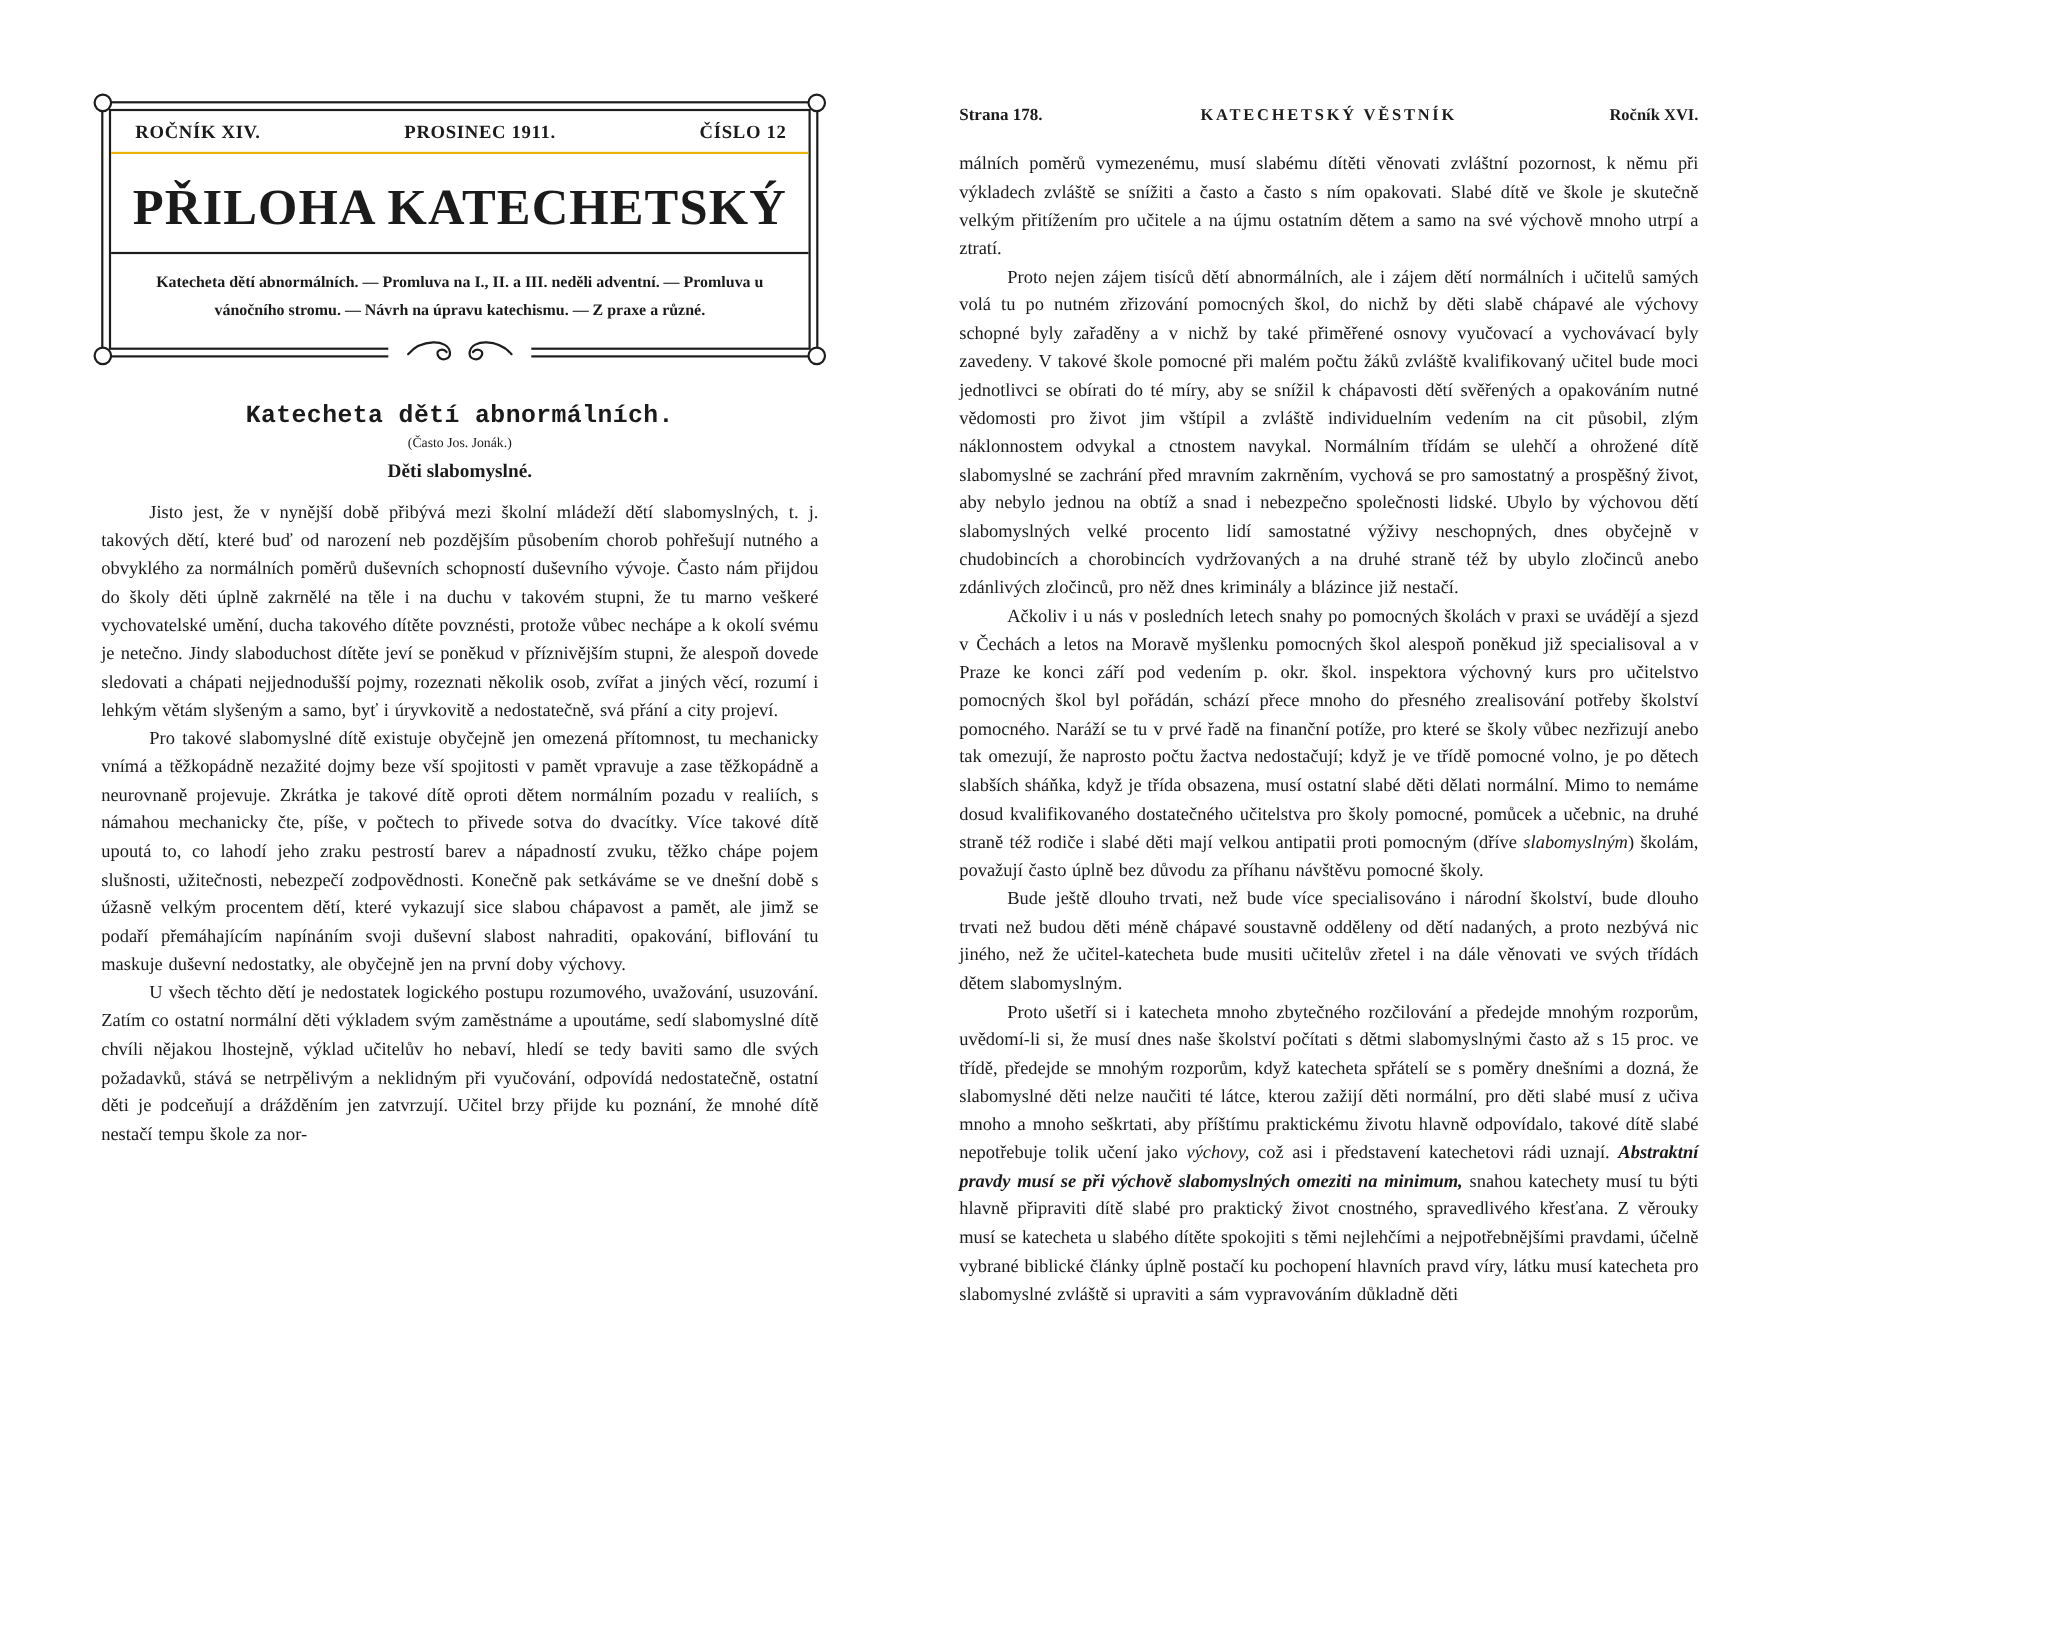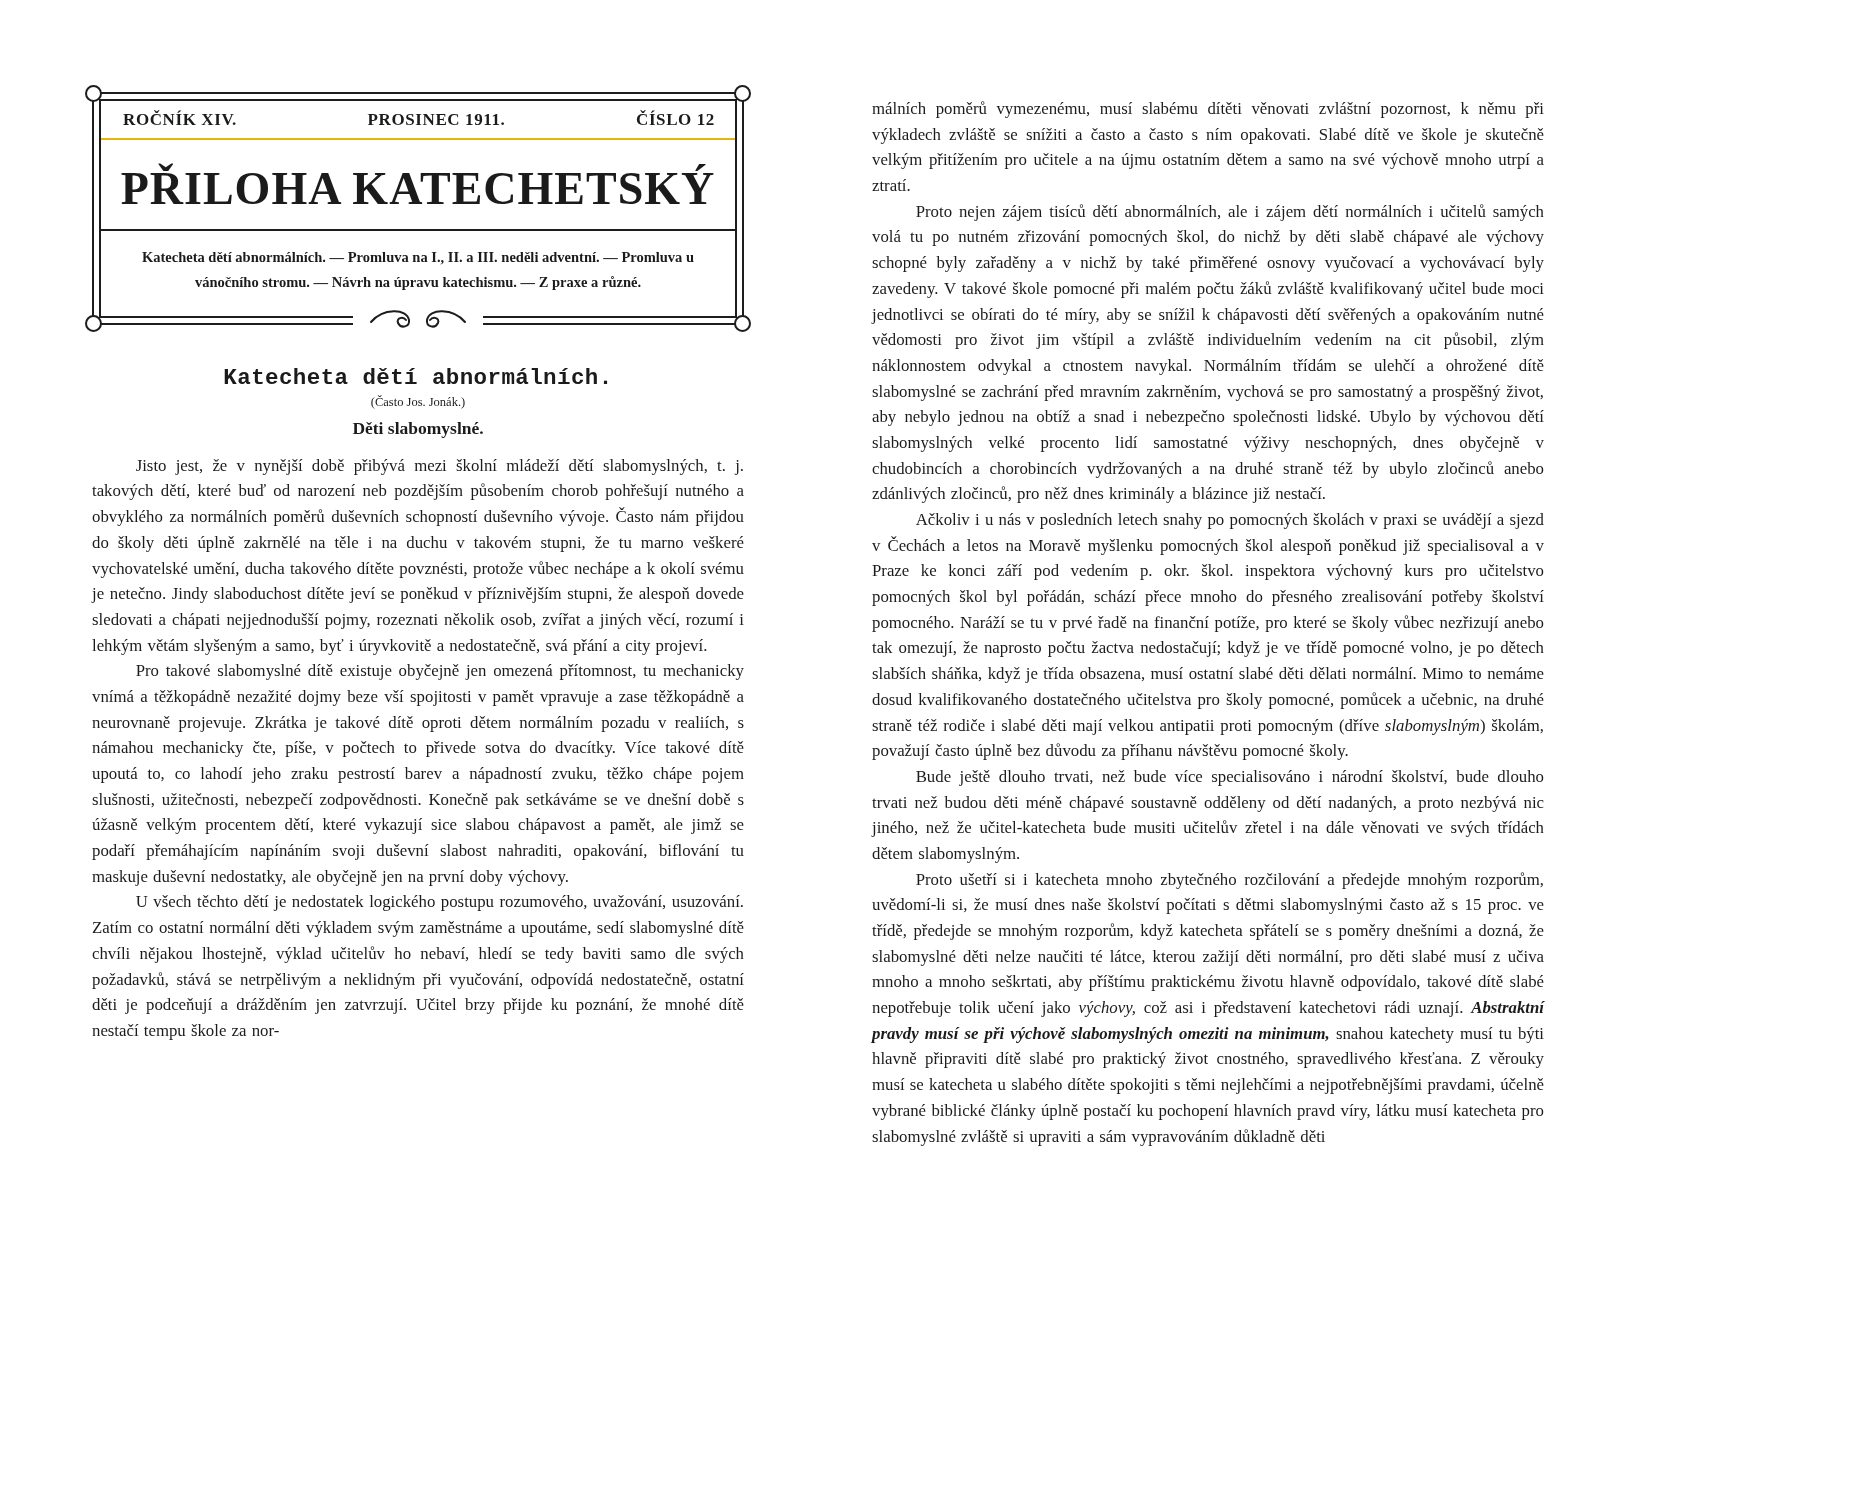--- a/index.html
+++ b/index.html
@@ -210,20 +210,25 @@
       <h3 class="article-subheading">Děti slabomyslné.</h3>
 
       <p class="p indent">Jisto jest, že v nynější době přibývá mezi školní mládeží dětí slabomyslných, t. j. takových dětí, které buď od narození neb pozdějším působením chorob pohřešují nutného a obvyklého za normálních poměrů duševních schopností duševního vývoje. Často nám přijdou do školy děti úplně zakrnělé na těle i na duchu v takovém stupni, že tu marno veškeré vychovatelské umění, ducha takového dítěte povznésti, protože vůbec nechápe a k okolí svému je netečno. Jindy slaboduchost dítěte jeví se poněkud v příznivějším stupni, že alespoň dovede sledovati a chápati nejjednodušší pojmy, rozeznati několik osob, zvířat a jiných věcí, rozumí i lehkým větám slyšeným a samo, byť i úryvkovitě a nedostatečně, svá přání a city projeví.</p>
       <p class="p indent">Pro takové slabomyslné dítě existuje obyčejně jen omezená přítomnost, tu mechanicky vnímá a těžkopádně nezažité dojmy beze vší spojitosti v pamět vpravuje a zase těžkopádně a neurovnaně projevuje. Zkrátka je takové dítě oproti dětem normálním pozadu v realiích, s námahou mechanicky čte, píše, v počtech to přivede sotva do dvacítky. Více takové dítě upoutá to, co lahodí jeho zraku pestrostí barev a nápadností zvuku, těžko chápe pojem slušnosti, užitečnosti, nebezpečí zodpovědnosti. Konečně pak setkáváme se ve dnešní době s úžasně velkým procentem dětí, které vykazují sice slabou chápavost a pamět, ale jimž se podaří přemáhajícím napínáním svoji duševní slabost nahraditi, opakování, biflování tu maskuje duševní nedostatky, ale obyčejně jen na první doby výchovy.</p>
       <p class="p indent">U všech těchto dětí je nedostatek logického postupu rozumového, uvažování, usuzování. Zatím co ostatní normální děti výkladem svým zaměstnáme a upoutáme, sedí slabomyslné dítě chvíli nějakou lhostejně, výklad učitelův ho nebaví, hledí se tedy baviti samo dle svých požadavků, stává se netrpělivým a neklidným při vyučování, odpovídá nedostatečně, ostatní děti je podceňují a drážděním jen zatvrzují. Učitel brzy přijde ku poznání, že mnohé dítě nestačí tempu škole za nor-</p>
     </div>
   </div>
 
   <div class="page page-right">
 
+    <div class="running-head">
+      <span class="rh-page">Strana 178.</span>
+      <span class="rh-title">KATECHETSKÝ VĚSTNÍK</span>
+      <span class="rh-volume">Ročník XVI.</span>
+    </div>
 
     <p class="p">málních poměrů vymezenému, musí slabému dítěti věnovati zvláštní pozornost, k němu při výkladech zvláště se snížiti a často a často s ním opakovati. Slabé dítě ve škole je skutečně velkým přitížením pro učitele a na újmu ostatním dětem a samo na své výchově mnoho utrpí a ztratí.</p>
 
     <p class="p indent">Proto nejen zájem tisíců dětí abnormálních, ale i zájem dětí normálních i učitelů samých volá tu po nutném zřizování pomocných škol, do nichž by děti slabě chápavé ale výchovy schopné byly zařaděny a v nichž by také přiměřené osnovy vyučovací a vychovávací byly zavedeny. V takové škole pomocné při malém počtu žáků zvláště kvalifikovaný učitel bude moci jednotlivci se obírati do té míry, aby se snížil k chápavosti dětí svěřených a opakováním nutné vědomosti pro život jim vštípil a zvláště individuelním vedením na cit působil, zlým náklonnostem odvykal a ctnostem navykal. Normálním třídám se ulehčí a ohrožené dítě slabomyslné se zachrání před mravním zakrněním, vychová se pro samostatný a prospěšný život, aby nebylo jednou na obtíž a snad i nebezpečno společnosti lidské. Ubylo by výchovou dětí slabomyslných velké procento lidí samostatné výživy neschopných, dnes obyčejně v chudobincích a chorobincích vydržovaných a na druhé straně též by ubylo zločinců anebo zdánlivých zločinců, pro něž dnes kriminály a blázince již nestačí.</p>
 
     <p class="p indent"><span>Ačkoliv i u nás v posledních letech snahy po pomocných školách v praxi se uvádějí a sjezd v Čechách a letos na Moravě myšlenku pomocných škol alespoň poněkud již specialisoval a v Praze ke konci září pod vedením p. okr. škol. inspektora výchovný kurs pro učitelstvo pomocných škol byl pořádán, schází přece mnoho do přesného zrealisování potřeby školství pomocného. Naráží se tu v prvé řadě na finanční potíže, pro které se školy vůbec nezřizují anebo tak omezují, že naprosto počtu žactva nedostačují; když je ve třídě pomocné volno, je po dětech slabších sháňka, když je třída obsazena, musí ostatní slabé děti dělati normální. Mimo to nemáme dosud kvalifikovaného dostatečného učitelstva pro školy pomocné, pomůcek a učebnic, na druhé straně též rodiče i slabé děti mají velkou antipatii proti pomocným (dříve</span> <span class="it">slabomyslným</span><span>) školám, považují často úplně bez důvodu za příhanu návštěvu pomocné školy.</span></p>
 
     <p class="p indent">Bude ještě dlouho trvati, než bude více specialisováno i národní školství, bude dlouho trvati než budou děti méně chápavé soustavně odděleny od dětí nadaných, a proto nezbývá nic jiného, než že učitel-katecheta bude musiti učitelův zřetel i na dále věnovati ve svých třídách dětem slabomyslným.</p>
 
     <p class="p indent"><span>Proto ušetří si i katecheta mnoho zbytečného rozčilování a předejde mnohým rozporům, uvědomí-li si, že musí dnes naše školství počítati s dětmi slabomyslnými často až s 15 proc. ve třídě, předejde se mnohým rozporům, když katecheta spřátelí se s poměry dnešními a dozná, že slabomyslné děti nelze naučiti té látce, kterou zažijí děti normální, pro děti slabé musí z učiva mnoho a mnoho seškrtati, aby příštímu praktickému životu hlavně odpovídalo, takové dítě slabé nepotřebuje tolik učení jako</span> <span class="it">výchovy,</span> <span>což asi i představení katechetovi rádi uznají.</span> <span class="bit">Abstraktní pravdy musí se při výchově slabomyslných omeziti na minimum,</span> <span>snahou katechety musí tu býti hlavně připraviti dítě slabé pro praktický život cnostného, spravedlivého křesťana. Z věrouky musí se katecheta u slabého dítěte spokojiti s těmi nejlehčími a nejpotřebnějšími pravdami, účelně vybrané biblické články úplně postačí ku pochopení hlavních pravd víry, látku musí katecheta pro slabomyslné zvláště si upraviti a sám vypravováním důkladně děti</span></p>

